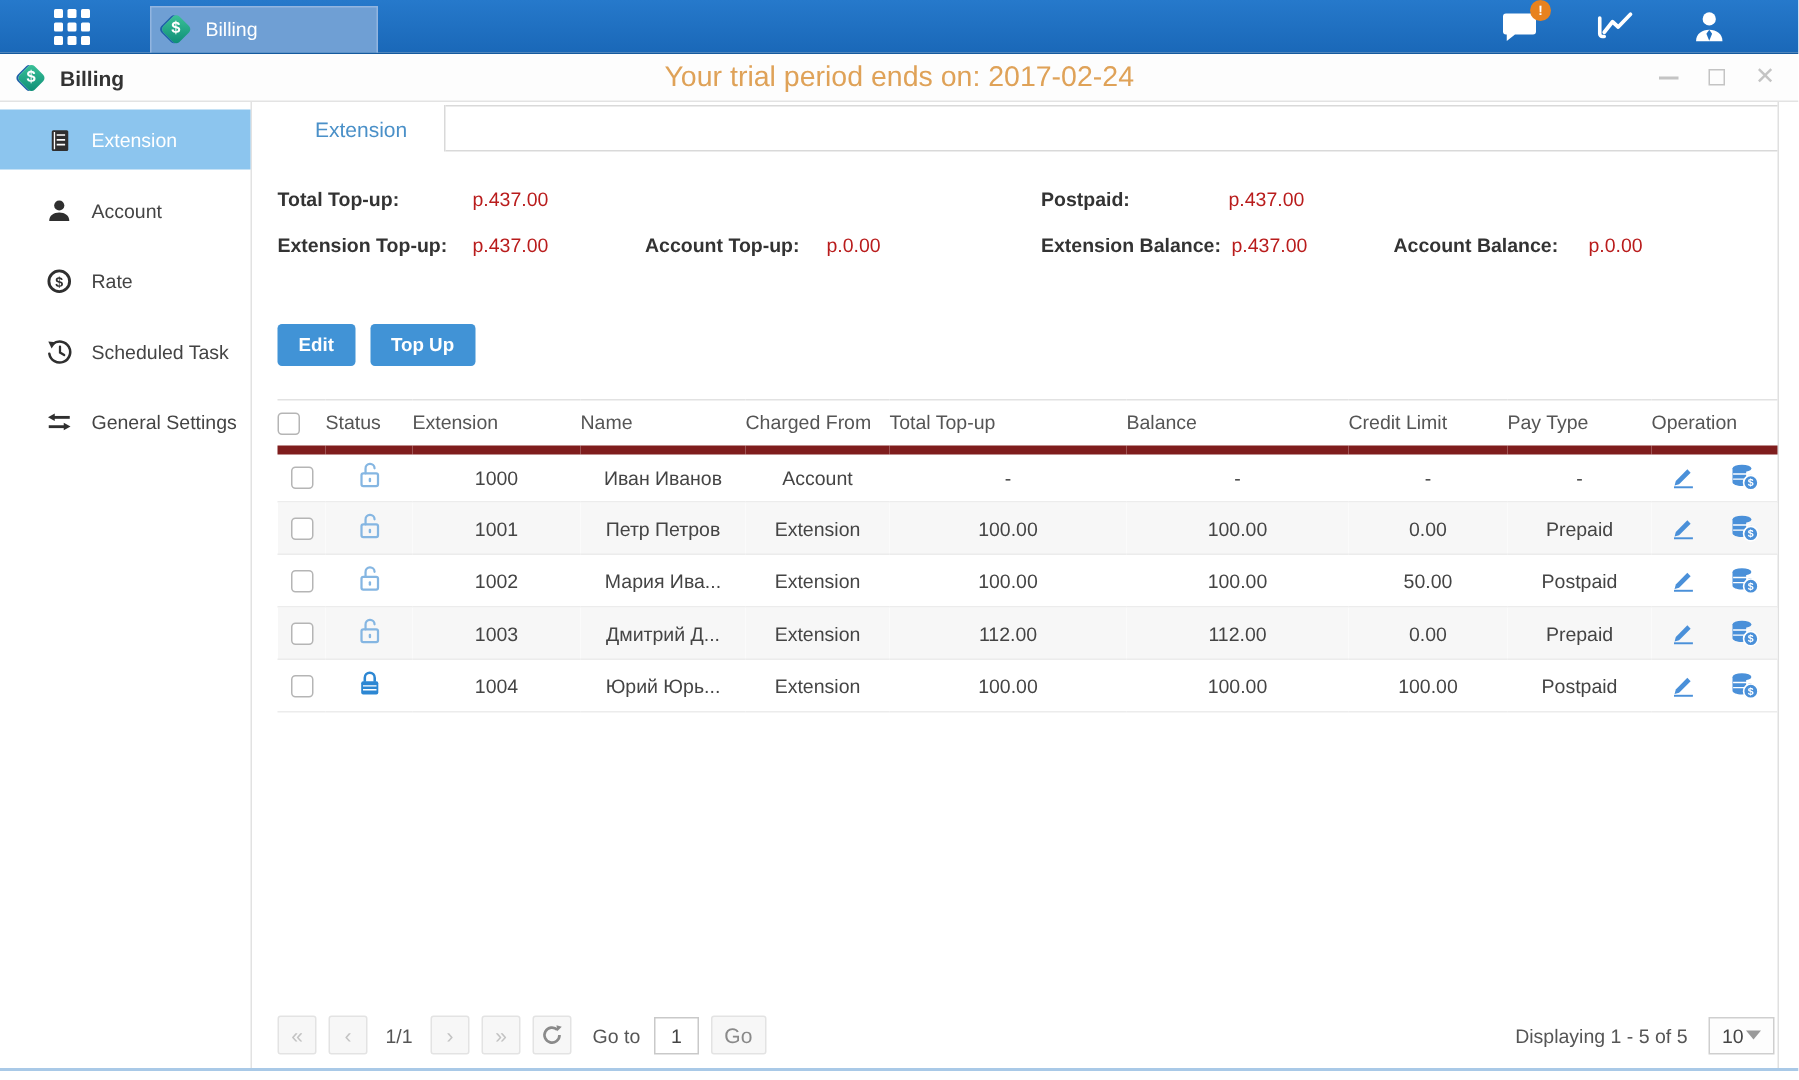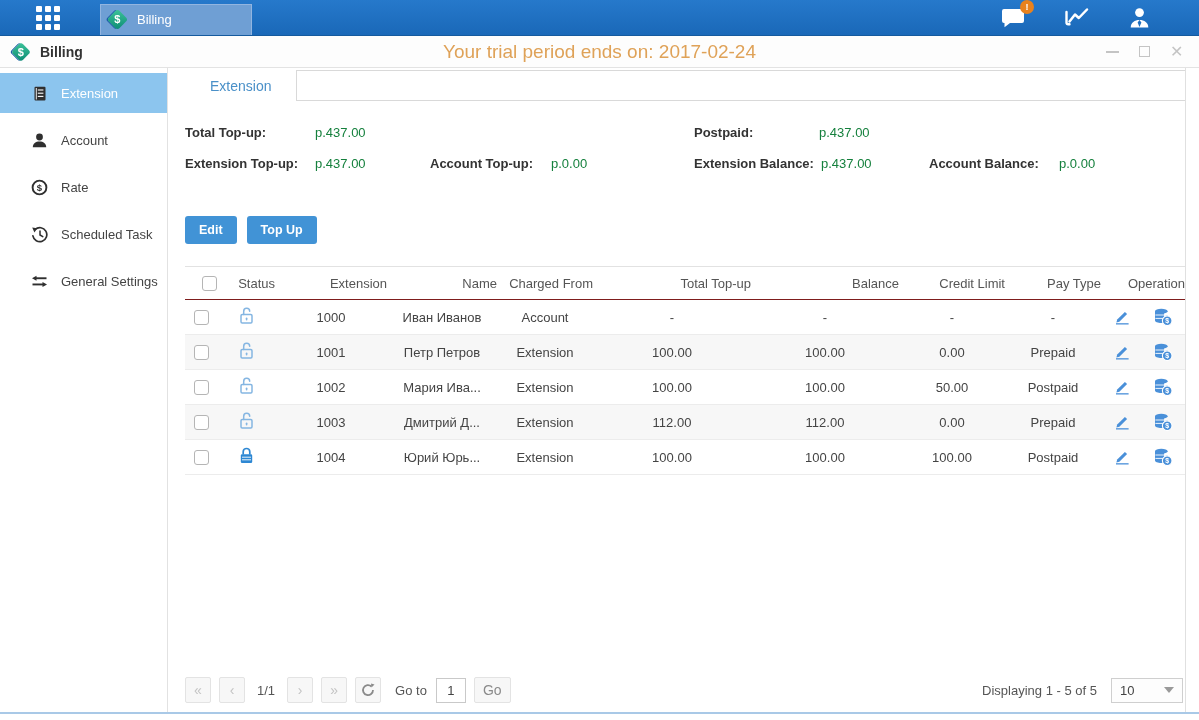--- a/index.html
+++ b/index.html
@@ -60,33 +60,33 @@
 
   
   .tabstrip { display:flex; height:31px; margin-top:2px; flex:none; }
   .tab { padding:0 25px; background:#fff; border-right:1px solid #d9d9d9;
     display:flex; align-items:center; color:#4a90c8; font-size:14px; cursor:pointer; }
   .tabstrip .rest { flex:1; border-top:1px solid #d9d9d9; border-bottom:1px solid #d9d9d9; }
 
   
   .summary { position:relative; height:62px; margin-top:24px; font-size:13px; flex:none; }
   .summary b { color:#333; font-weight:bold; position:absolute; }
-  .summary span.val { color:#15803d; position:absolute; }
+  .summary span.val { color:#b91c1c; position:absolute; }
 
   
   .actions { margin-top:29px; display:flex; gap:10px; flex:none; }
   .btn { background:#4193d6; color:#fff; border:none; border-radius:3px;
     height:28px; padding:0 14px; font-size:12.5px; font-weight:bold;
     font-family:inherit; cursor:pointer; }
 
   
   table { width:100%; border-collapse:collapse; table-layout:fixed;
     margin-top:22px; font-size:13px; }
-  thead th { height:33px; font-weight:normal; color:#555; text-align:right;
-    border-top:1px solid #e2e2e2; border-bottom:1px solid #7f1d1d; }
+  thead th { height:33px; font-weight:normal; color:#555; text-align:left;
+    border-top:1px solid #e2e2e2; border-bottom:6px solid #7f1d1d; }
   tbody td { height:35px; color:#444; text-align:center;
     border-bottom:1px solid #ececec; overflow:hidden; white-space:nowrap; }
   tbody tr:nth-child(even) { background:#f7f7f7; }
   .cbx { width:15px; height:15px; border:1px solid #b5b5b5; border-radius:3px;
     background:#fff; display:inline-block; vertical-align:middle; cursor:pointer; }
   .op-icons { display:flex; justify-content:center; gap:22px; align-items:center; }
   .op-icons svg { cursor:pointer; }
   td svg.lock { cursor:pointer; }
 
   
@@ -95,21 +95,21 @@
   .pg { width:26px; height:26px; background:#f7f7f7; border:1px solid #e3e3e3;
     border-radius:2px; display:flex; align-items:center; justify-content:center;
     color:#c3c3c3; font-size:14px; cursor:pointer; margin-right:8px; flex:none; }
   .pg.dark { color:#8a8a8a; }
   .page-ind { margin:0 12px 0 4px; color:#555; }
   .goto-label { margin:0 9px 0 6px; }
   .goto-input { width:30px; height:25px; border:1px solid #c9c9c9; text-align:center;
     font-size:13px; color:#444; font-family:inherit; margin-right:8px; }
   .go-btn { width:auto; padding:0 8px; color:#666; }
   .displaying { margin-left:auto; margin-right:14px; }
-  .page-size { width:72px; height:25px; border:1px solid #cfcfcf; background:#fdfdfd;
+  .page-size { width:44px; height:25px; border:1px solid #cfcfcf; background:#fdfdfd;
     display:flex; align-items:center; padding:0 8px; cursor:pointer; color:#444; }
   .caret { margin-left:auto; width:0; height:0; border-left:5px solid transparent;
     border-right:5px solid transparent; border-top:6px solid #9a9a9a; }
 </style>
 </head>
 <body>
 
 <div class="taskbar">
   <div class="grid-icon">
     <i></i>

